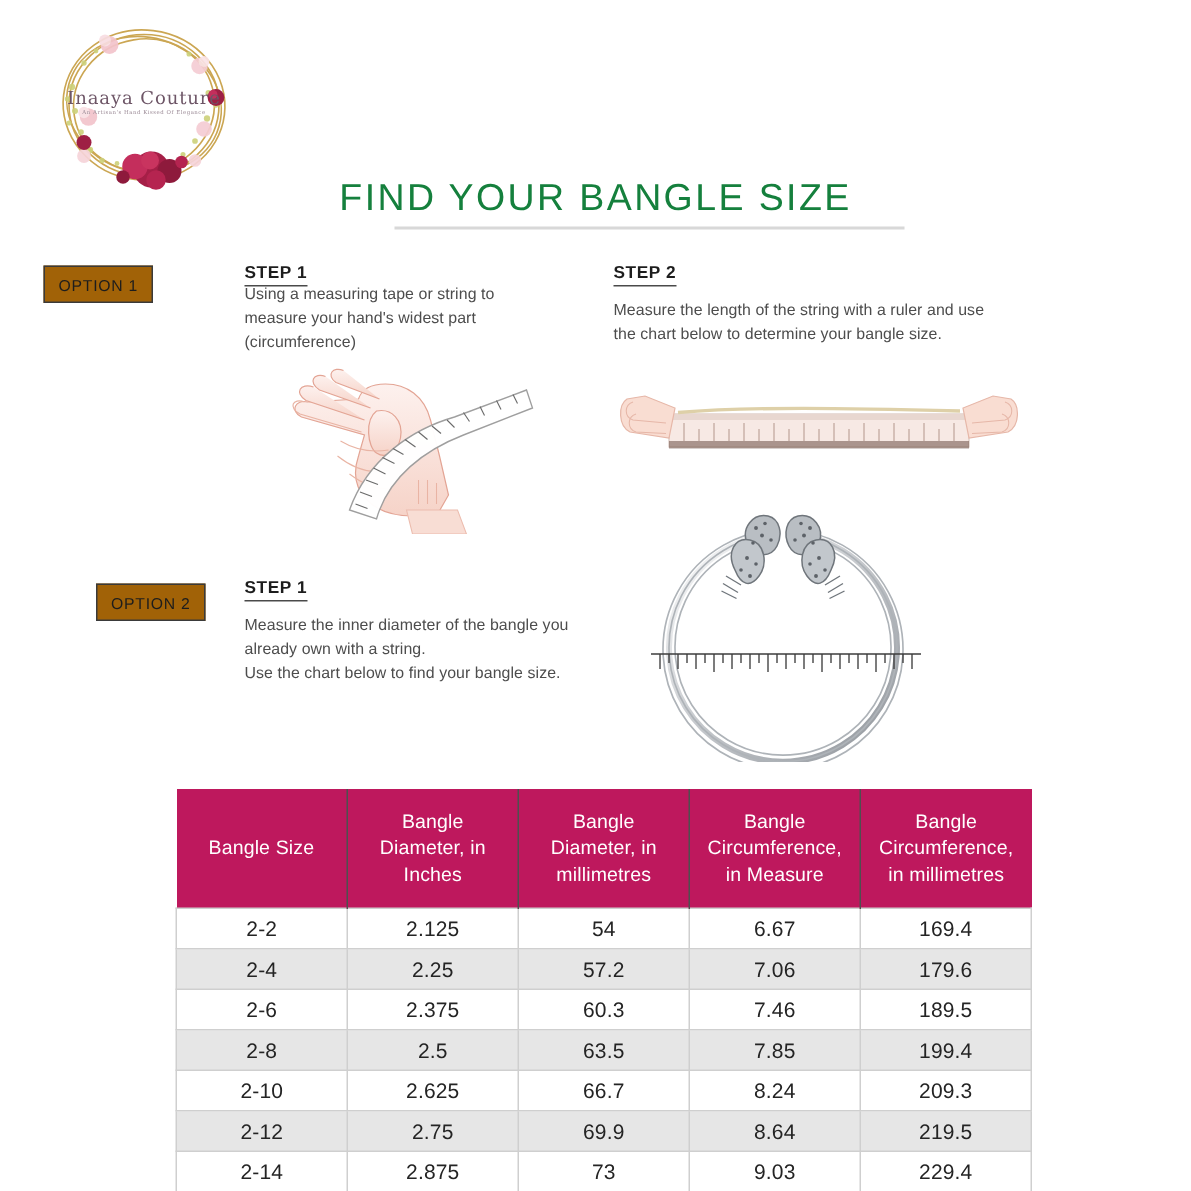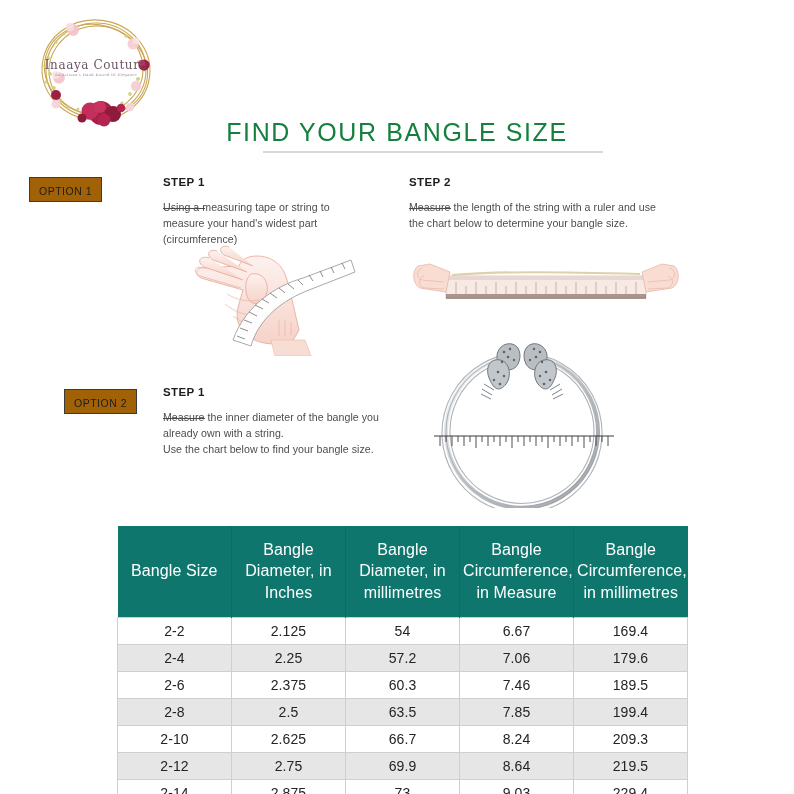--- a/index.html
+++ b/index.html
@@ -85,33 +85,33 @@
   #option1-box { left: 29px; top: 177px; }
   #option2-box { left: 29px; top: 389px; margin-left: 35px; }
 
   
   .step-head {
     position: absolute;
     font-size: 11.5px;
     font-weight: 700;
     letter-spacing: 0.4px;
     color: #1d1d1d;
-    padding-bottom: 19px;
+    padding-bottom: 1px;
     border-bottom: 1.3px solid #4a4a4a;
     line-height: 1.1;
   }
   .step-body {
     position: absolute;
     font-size: 10.6px;
     line-height: 1.52;
     color: #4d4d4d;
     letter-spacing: 0.05px;
   }
   #s1-head { left: 163px; top: 176px; }
-  #s1-body { left: 163px; top: 199px; width: 195px; }
+  #s1-body { left: 163px; top: 188px; width: 195px; }
   #s2-head { left: 409px; top: 176px; }
   #s2-body { left: 409px; top: 199px; width: 262px; }
   #o2-head { left: 163px; top: 386px; }
   #o2-body { left: 163px; top: 409px; width: 240px; }
 
   
   #hand-illu { position: absolute; left: 183px; top: 244px; }
   
   #ruler-illu { position: absolute; left: 412px; top: 250px; }
   
@@ -120,23 +120,23 @@
   
   .size-table {
     position: absolute;
     left: 117px;
     top: 526px;
     width: 571px;
     border-collapse: collapse;
     table-layout: fixed;
   }
   .size-table th {
-    background: #0f766e;
+    background: #be185d;
     color: #ffffff;
-    font-size: 16px;
+    font-size: 13px;
     font-weight: 400;
     line-height: 1.34;
     padding: 13px 3px 14px 3px;
     text-align: center;
     vertical-align: middle;
     border-right: 1px solid #4f4f4f;
     letter-spacing: 0.1px;
   }
   .size-table th:last-child { border-right: none; }
   .size-table td {

